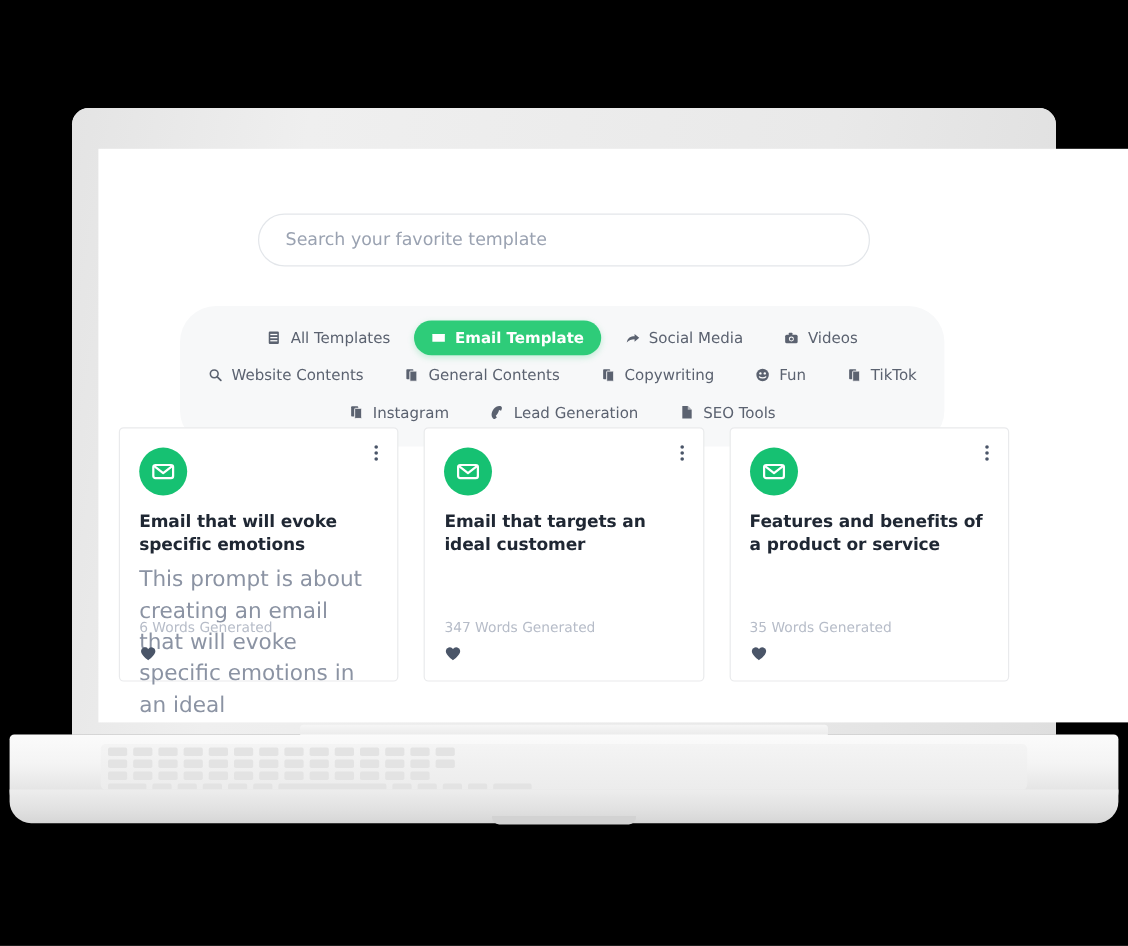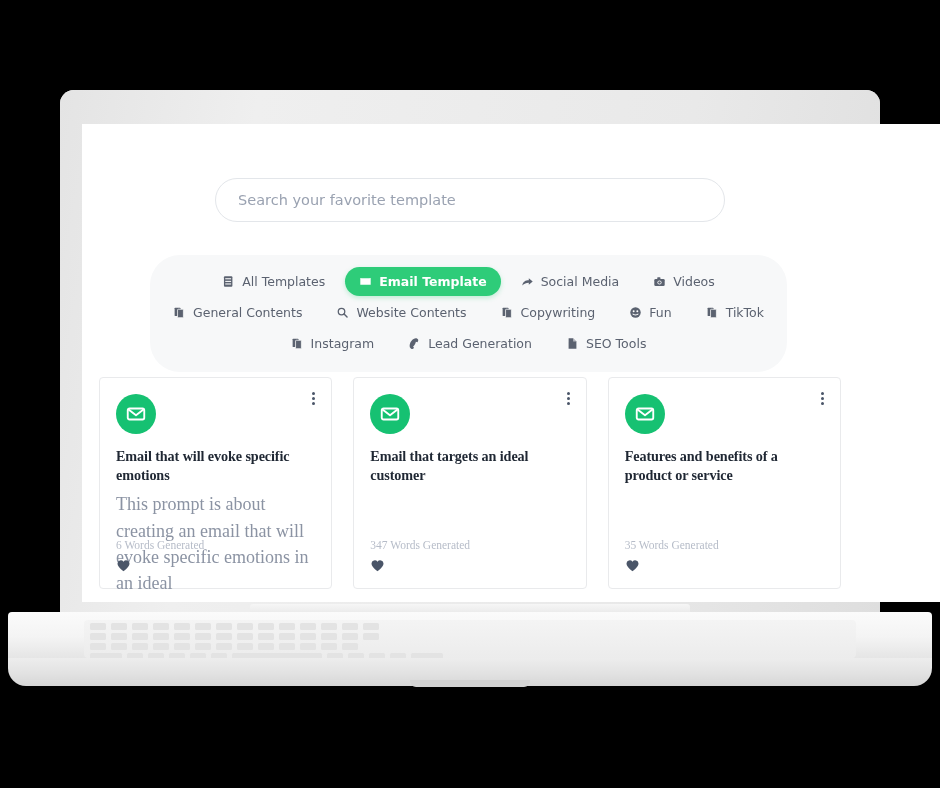--- a/index.html
+++ b/index.html
@@ -177,26 +177,25 @@
   .chip .ic { display: inline-flex; align-items: center; }
   .chip .ic svg { display: block; }
 
   
   .chip-row + .chip-row { margin-top: 2px; }
 
   
   #cards {
     position: absolute;
     left: 5px;
-    top: 253px;
+    top: 232px;
     width: 766px;
     display: flex;
     gap: 21px;
     padding: 0 12px;
-    font-family: Liberation Serif, serif;
   }
   .card {
     width: 238px;
     height: 212px;
     background: #ffffff;
     border: 1px solid #e9eaec;
     border-radius: 4px;
     padding: 16px 16px 10px 16px;
     position: relative;
   }
@@ -308,34 +307,34 @@
                 <circle cx="10" cy="11.5" r="2" fill="#5b6270"></circle>
               </svg>
             </span>
             <span>Videos</span>
           </div>
         </div>
         <div class="chip-row">
           <div class="chip">
             <span class="ic">
               <svg width="13" height="13" viewBox="0 0 20 20">
+                <circle cx="8.5" cy="8.5" r="5" stroke="#5b6270" stroke-width="2" fill="none"></circle>
+                <path d="M12.4 12.4L17 17" stroke="#5b6270" stroke-width="2.2" stroke-linecap="round"></path>
+              </svg>
+            </span>
+            <span>Website Contents</span>
+          </div>
+          <div class="chip">
+            <span class="ic">
+              <svg width="13" height="13" viewBox="0 0 20 20">
                 <rect x="2.5" y="2.5" width="9" height="13" rx="1" fill="#5b6270"></rect>
                 <rect x="7" y="5" width="9" height="13" rx="1" fill="#5b6270" stroke="#f7f8f9" stroke-width="1.2"></rect>
               </svg>
             </span>
             <span>General Contents</span>
-          </div>
-          <div class="chip">
-            <span class="ic">
-              <svg width="13" height="13" viewBox="0 0 20 20">
-                <circle cx="8.5" cy="8.5" r="5" stroke="#5b6270" stroke-width="2" fill="none"></circle>
-                <path d="M12.4 12.4L17 17" stroke="#5b6270" stroke-width="2.2" stroke-linecap="round"></path>
-              </svg>
-            </span>
-            <span>Website Contents</span>
           </div>
           <div class="chip">
             <span class="ic">
               <svg width="13" height="13" viewBox="0 0 20 20">
                 <rect x="2.5" y="2.5" width="9" height="13" rx="1" fill="#5b6270"></rect>
                 <rect x="7" y="5" width="9" height="13" rx="1" fill="#5b6270" stroke="#f7f8f9" stroke-width="1.2"></rect>
               </svg>
             </span>
             <span>Copywriting</span>
           </div>

